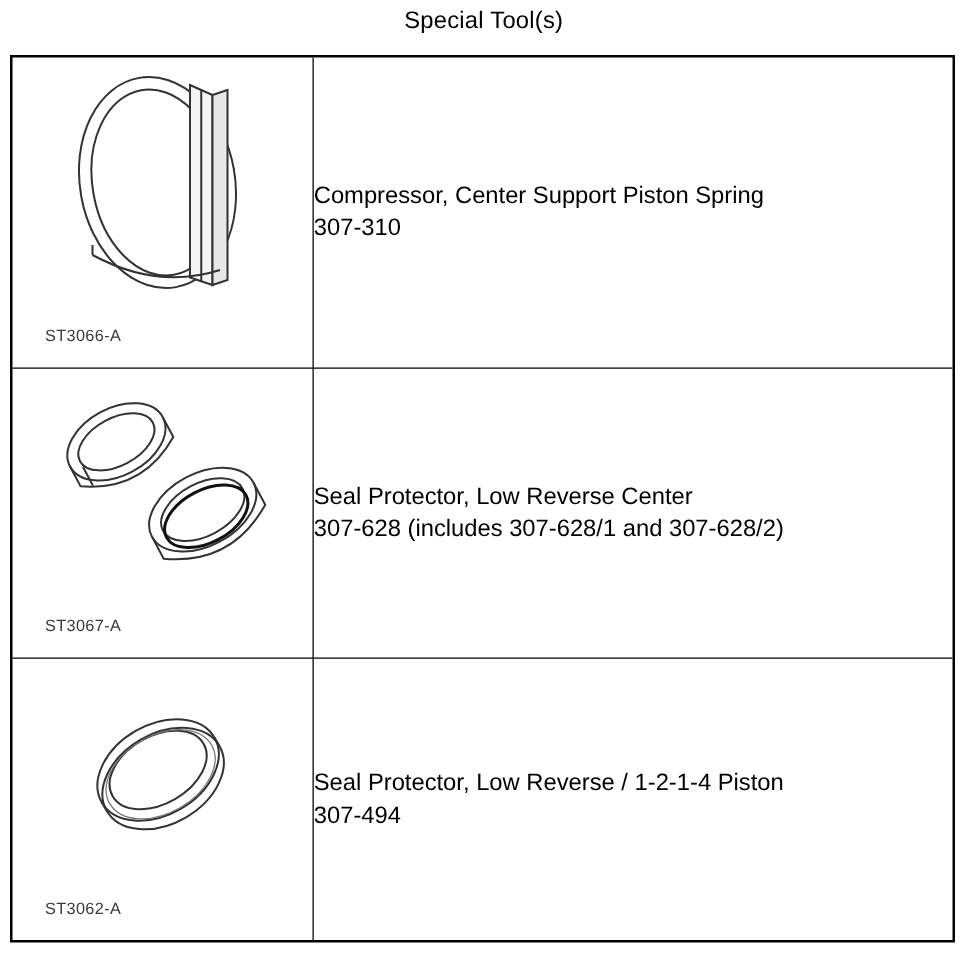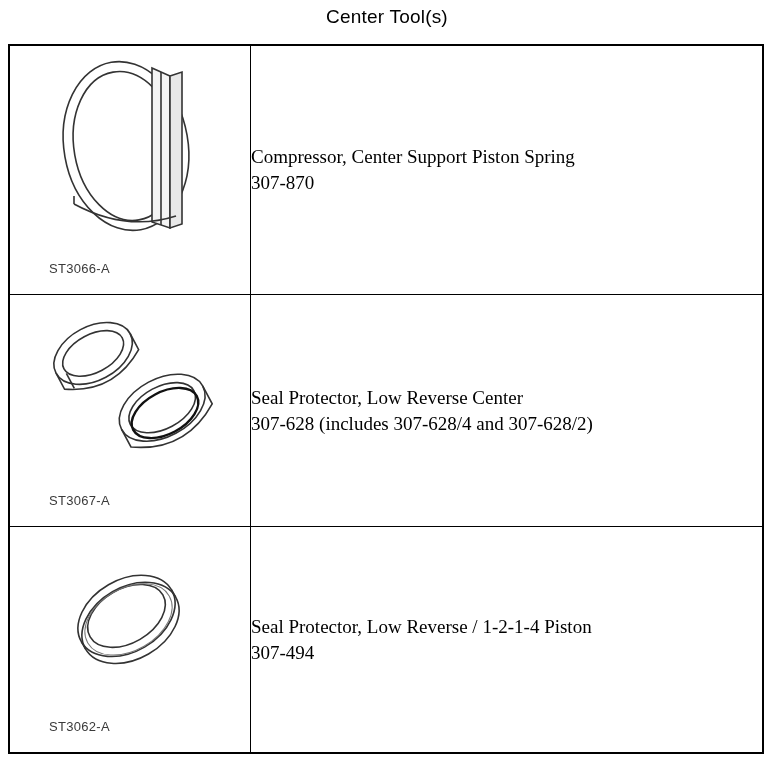--- a/index.html
+++ b/index.html
@@ -42,21 +42,20 @@
   .tool-table td {
     border: 1px solid #000;
     padding: 0;
     vertical-align: middle;
   }
   .tool-table tr td:first-child {
     border-left: none;
   }
   .tool-table tr td:last-child {
     border-right: none;
-    font-family: Liberation Serif, serif;
   }
   .tool-table tr:first-child td {
     border-top: none;
   }
   .tool-table tr:last-child td {
     border-bottom: none;
   }
   .img-cell {
     width: 240px;
     position: relative;
@@ -65,41 +64,41 @@
     position: relative;
     width: 240px;
     height: 100%;
   }
   .tool-svg {
     display: block;
     margin: 0 auto;
   }
   .part-code {
     position: absolute;
-    left: 39px;
+    left: 26px;
     bottom: 18px;
     font-size: 13px;
     color: #3a3a3a;
     font-family: "Liberation Sans", sans-serif;
     letter-spacing: 0.3px;
   }
   .desc-cell {
     padding: 0 12px 0 14px;
   }
   .desc-line {
     font-size: 19px;
     line-height: 26px;
     color: #000;
     white-space: nowrap;
   }
 </style>
 </head>
 <body>
 
-<div class="page-title">Center Tool(s)</div>
+<div class="page-title">Special Tool(s)</div>
 
 <div class="tool-table">
   <table>
     <tbody>
       <tr>
         <td class="img-cell">
           <div class="img-wrap">
             <svg class="tool-svg" width="200" height="210" viewBox="0 0 200 210">
               <g fill="none" stroke="#333" stroke-width="1.6">
                 <ellipse cx="96" cy="100" rx="62" ry="85" transform="rotate(-10 96 100)"></ellipse>
@@ -109,21 +108,21 @@
                 <line x1="131" y1="26" x2="131" y2="179"></line>
                 <path d="M44 158 Q96 186 146 170"></path>
                 <path d="M44 158 L44 150"></path>
               </g>
             </svg>
             <div class="part-code">ST3066-A</div>
           </div>
         </td>
         <td class="desc-cell">
           <div class="desc-line">Compressor, Center Support Piston Spring</div>
-          <div class="desc-line">307-870</div>
+          <div class="desc-line">307-310</div>
         </td>
       </tr>
       <tr>
         <td class="img-cell">
           <div class="img-wrap">
             <svg class="tool-svg" width="210" height="195" viewBox="0 0 210 195">
               <g fill="none" stroke="#333" stroke-width="1.6">
                 <g transform="rotate(-28 70 62)">
                   <ellipse cx="70" cy="58" rx="42" ry="27"></ellipse>
                   <ellipse cx="70" cy="58" rx="33" ry="19"></ellipse>
@@ -136,21 +135,21 @@
                   <path d="M94 112 L94 132 Q140 162 186 132 L186 112"></path>
                   <ellipse cx="140" cy="118" rx="36" ry="21" stroke="#111" stroke-width="2.4"></ellipse>
                 </g>
               </g>
             </svg>
             <div class="part-code">ST3067-A</div>
           </div>
         </td>
         <td class="desc-cell">
           <div class="desc-line">Seal Protector, Low Reverse Center</div>
-          <div class="desc-line">307-628 (includes 307-628/4 and 307-628/2)</div>
+          <div class="desc-line">307-628 (includes 307-628/1 and 307-628/2)</div>
         </td>
       </tr>
       <tr>
         <td class="img-cell">
           <div class="img-wrap">
             <svg class="tool-svg" width="190" height="190" viewBox="0 0 190 190">
               <g fill="none" stroke="#333" stroke-width="1.6">
                 <g transform="rotate(-30 95 95)">
                   <ellipse cx="95" cy="88" rx="52" ry="36"></ellipse>
                   <ellipse cx="95" cy="88" rx="42" ry="27"></ellipse>

